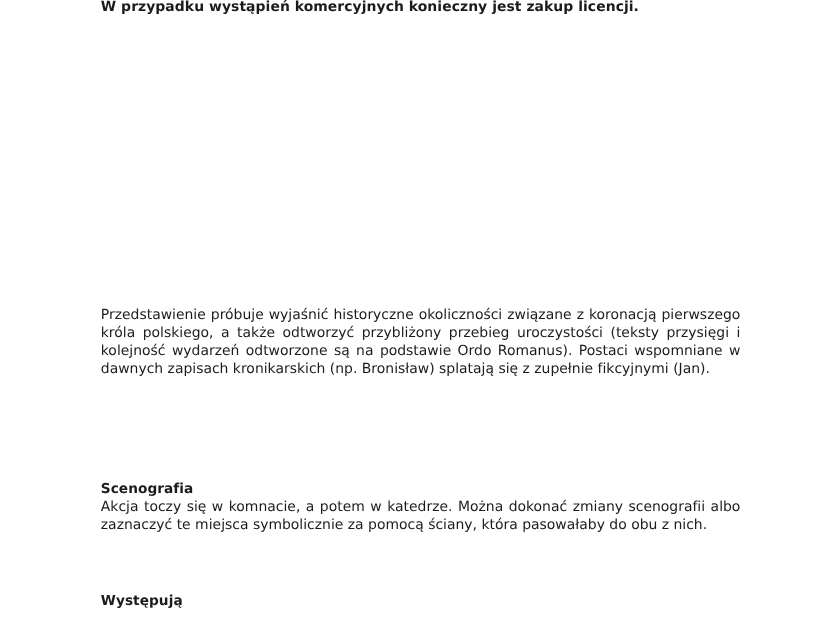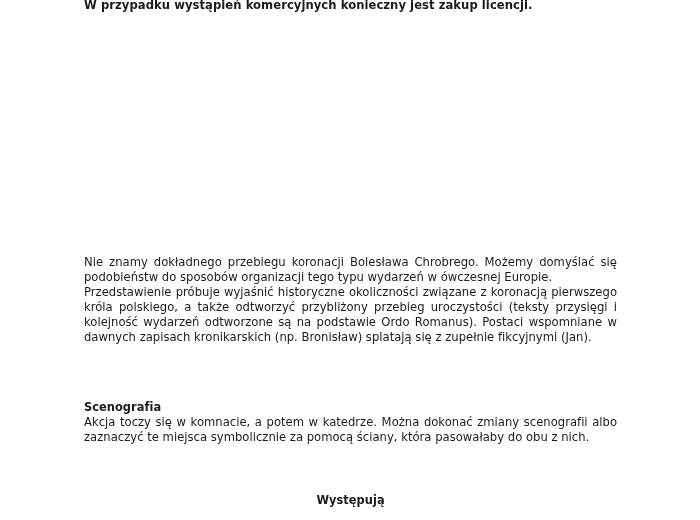--- a/index.html
+++ b/index.html
@@ -64,34 +64,33 @@
 
   .body-text p {
     margin: 0;
   }
 
   
   #wstep-heading   { top: 228px; }
   #wstep-body      { top: 255px; }
   #scenografia-heading { top: 400px; }
   #scenografia-body    { top: 415px; }
-  #wystepuja-heading   { top: 493px; text-align: center; }
+  #wystepuja-heading   { top: 493px; }
 </style>
 </head>
 <body>
 
 <div class="page">
 
   <div class="column notice">W przypadku wystąpień komercyjnych konieczny jest zakup licencji.</div>
 
   <div class="column blank-zone"></div>
 
 
   <div class="column body-text" id="wstep-body">
-    <p>Nie znamy dokładnego przebiegu koronacji Bolesława Chrobrego. Możemy domyślać się podobieństw do sposobów organizacji tego typu wydarzeń w ówczesnej Europie.</p>
     <p>Przedstawienie próbuje wyjaśnić historyczne okoliczności związane z koronacją pierwszego króla polskiego, a także odtworzyć przybliżony przebieg uroczystości (teksty przysięgi i kolejność wydarzeń odtworzone są na podstawie Ordo Romanus). Postaci wspomniane w dawnych zapisach kronikarskich (np. Bronisław) splatają się z zupełnie fikcyjnymi (Jan).</p>
   </div>
 
   <div class="column body-text" id="scenografia-body">
     <p>Akcja toczy się w komnacie, a potem w katedrze. Można dokonać zmiany scenografii albo zaznaczyć te miejsca symbolicznie za pomocą ściany, która pasowałaby do obu z nich.</p>
   </div>
 
   <div class="column section-heading" id="scenografia-heading">Scenografia</div>
 
   <div class="column section-heading" id="wystepuja-heading">Występują</div>

